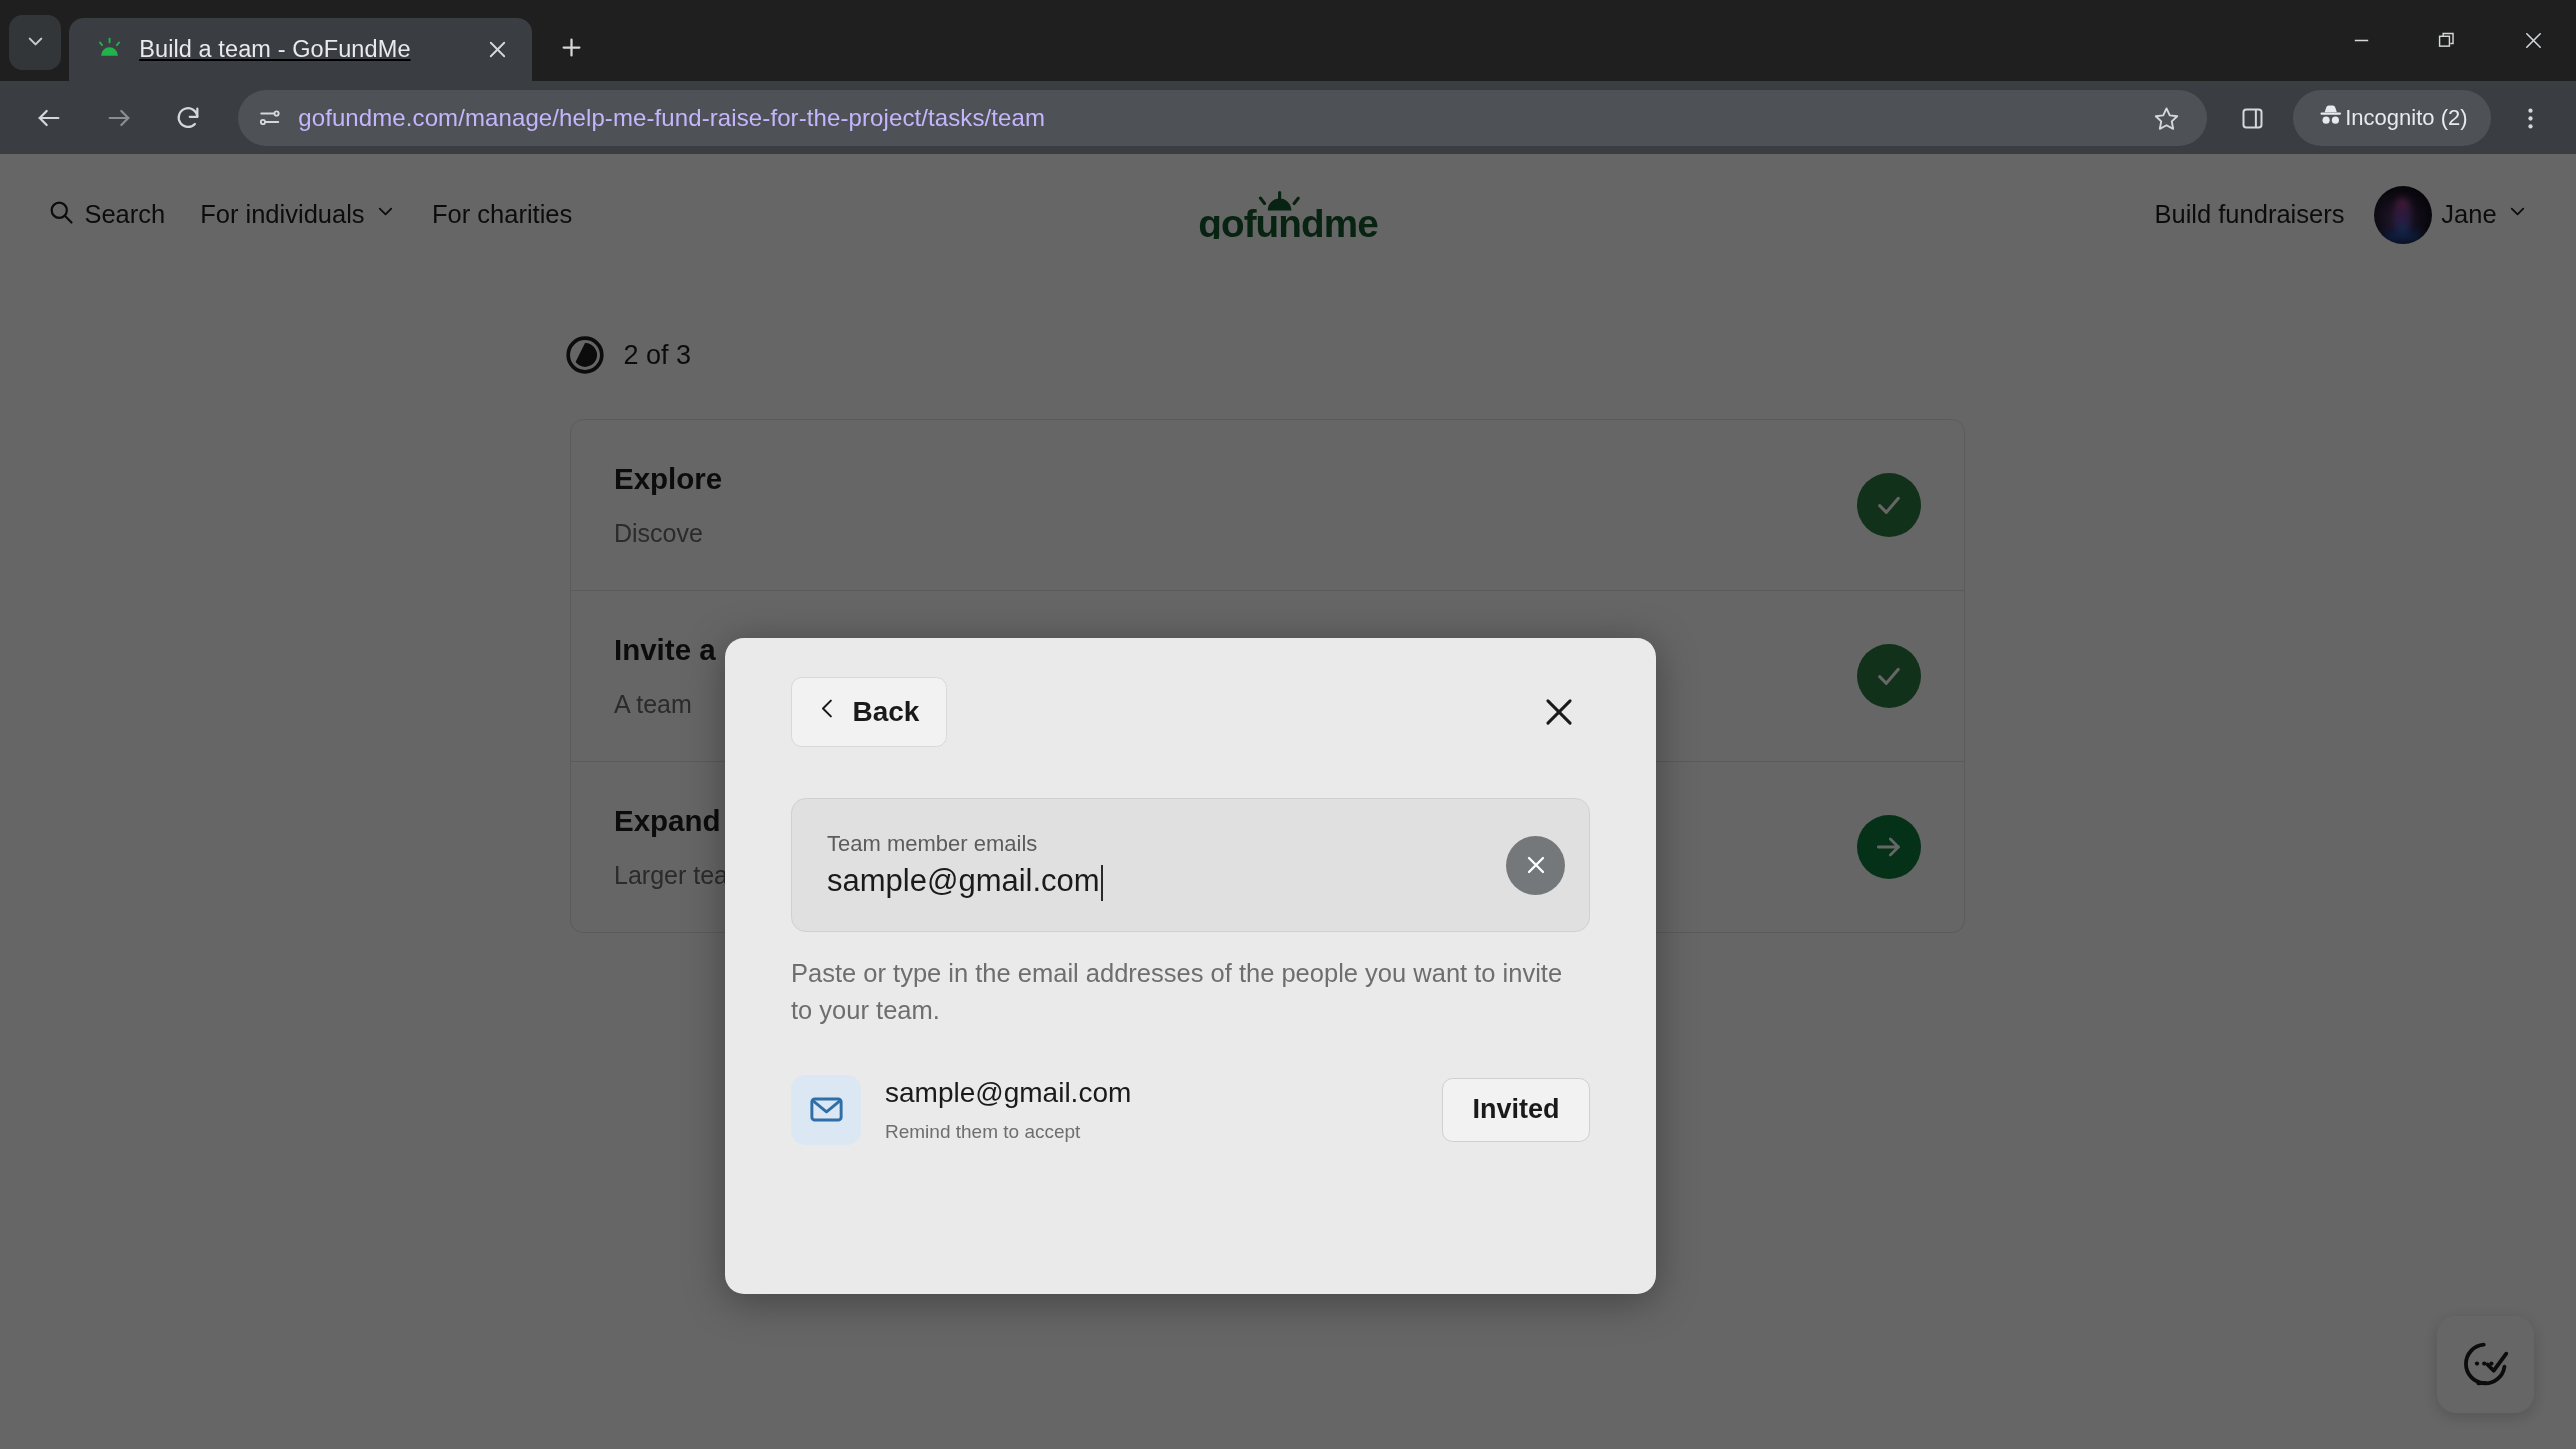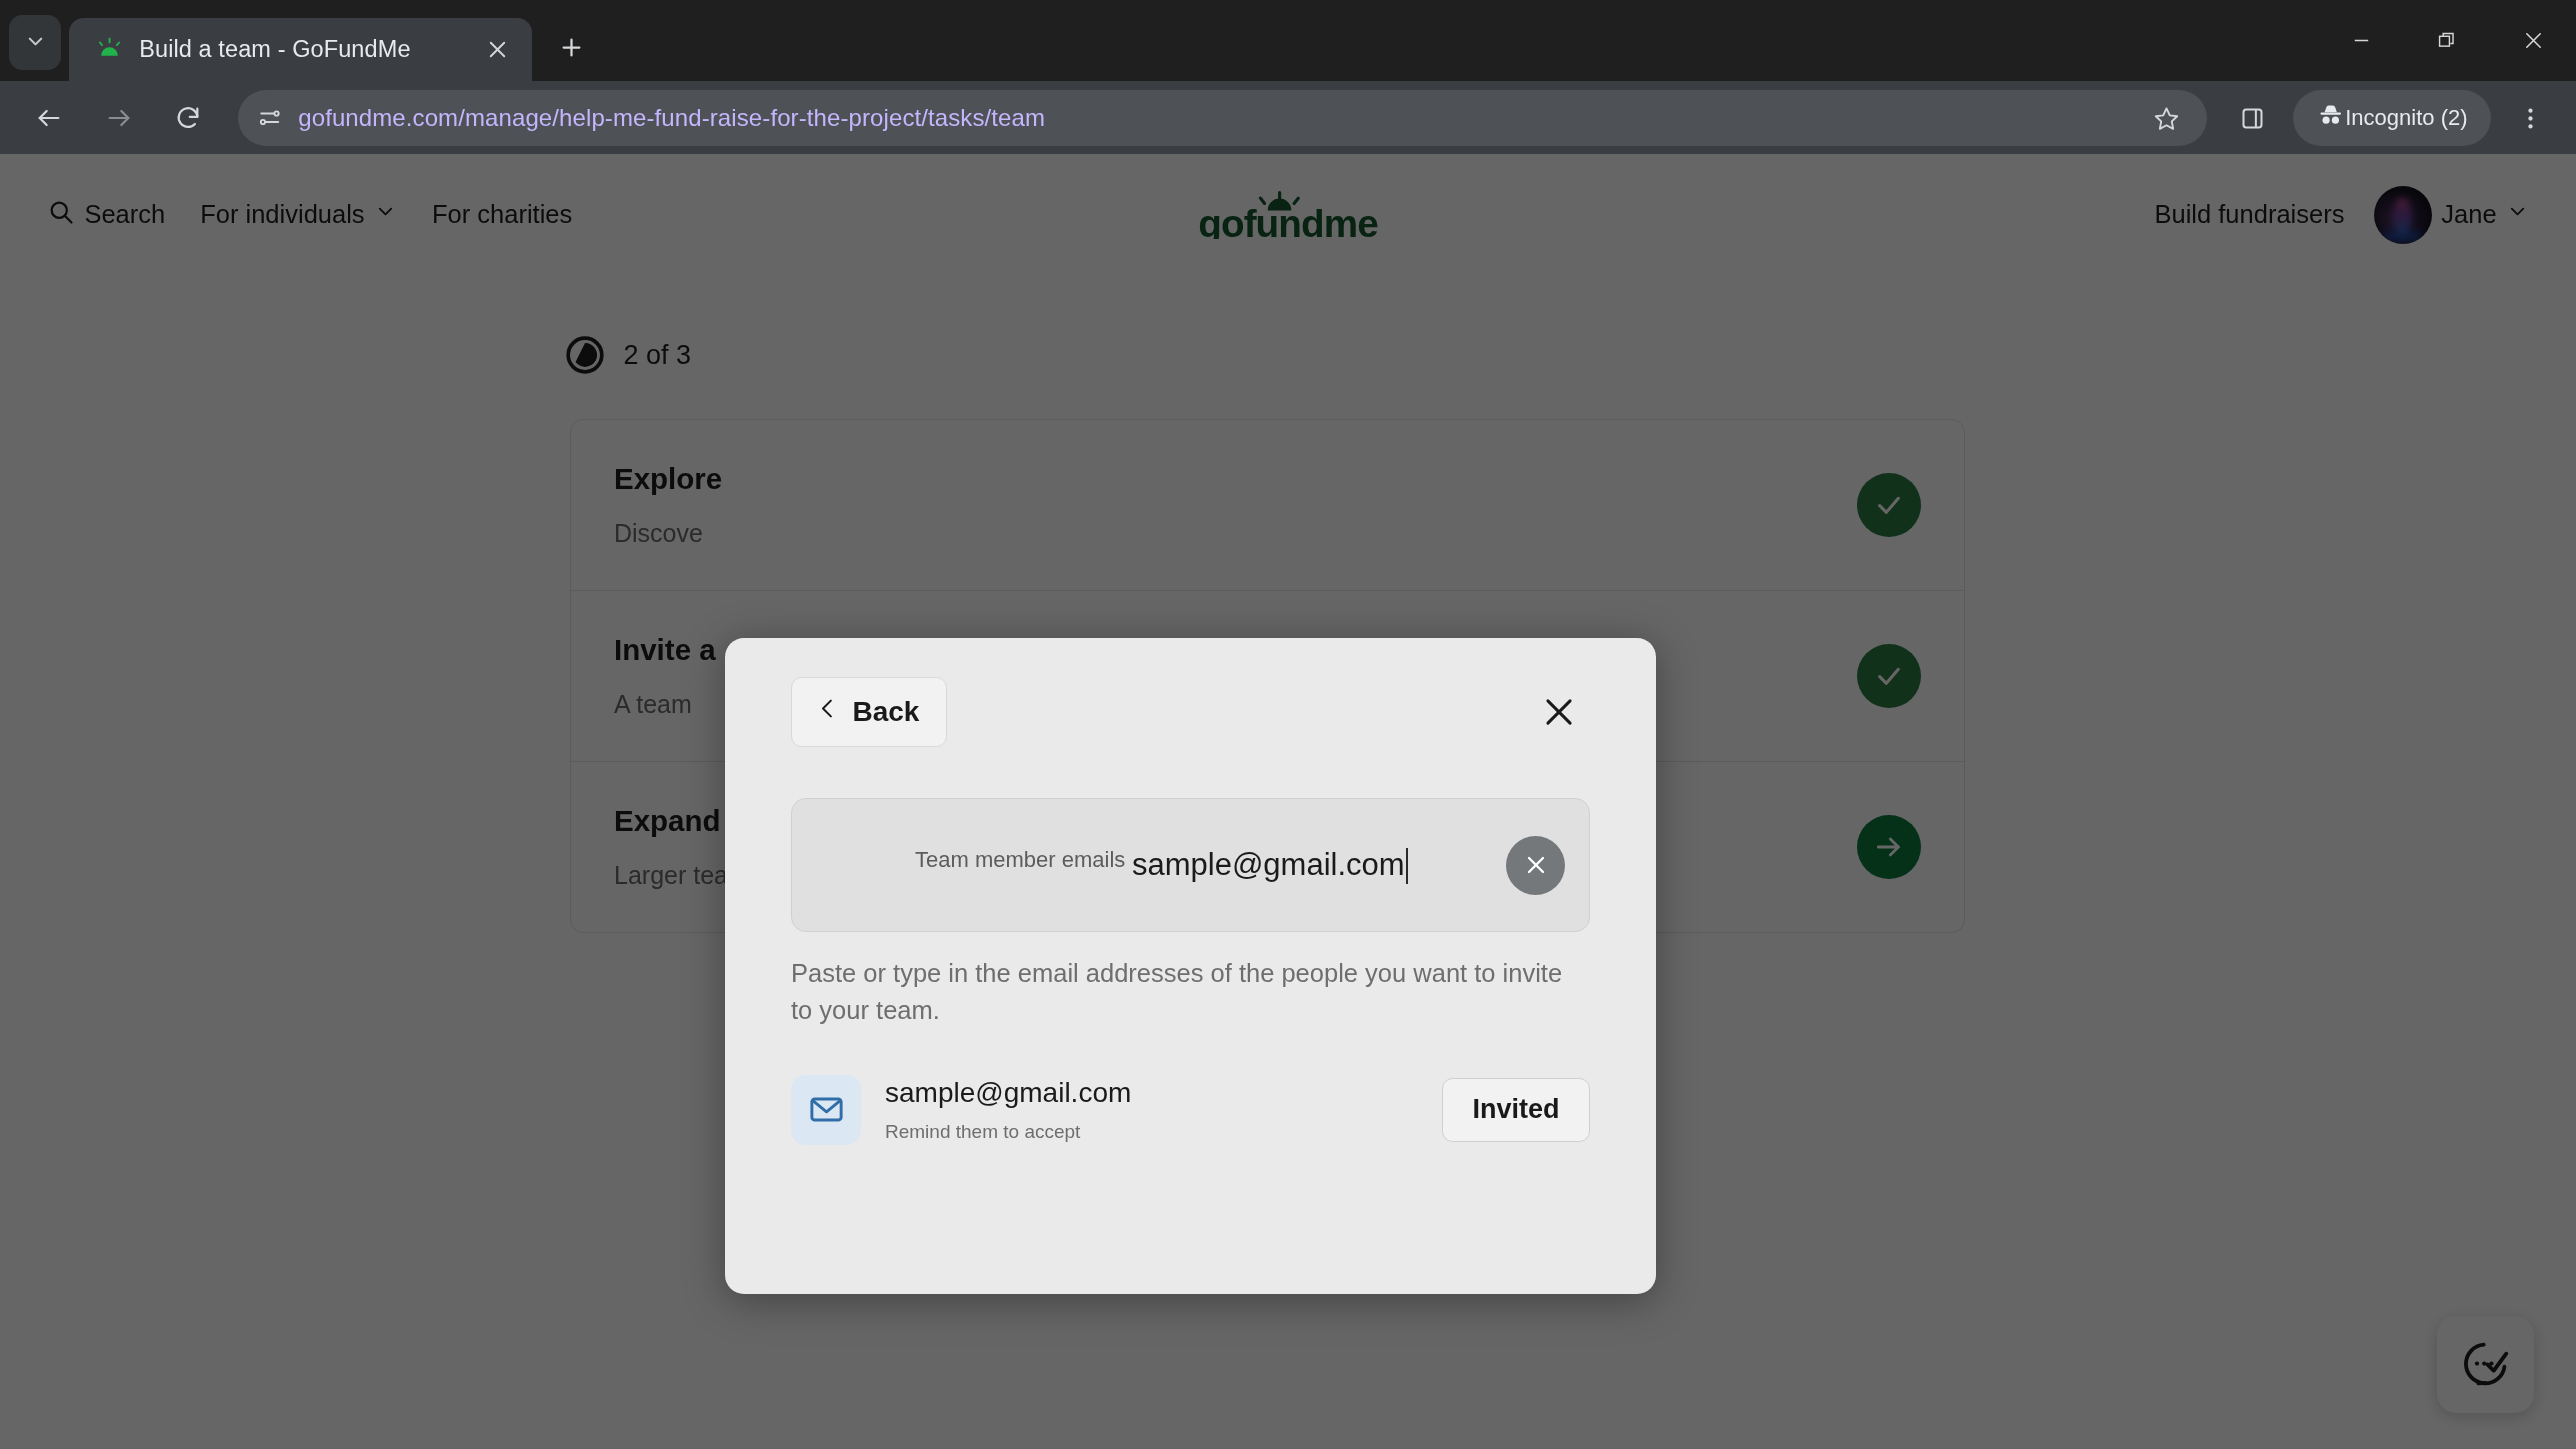--- a/index.html
+++ b/index.html
@@ -20,21 +20,21 @@
   .tab-search-btn {
     width:52px; height:55px; border-radius:13.4px; background:#333639;
     display:flex; align-items:center; justify-content:center;
     margin-bottom:10.7px; margin-right:8px; flex:none;
   }
   .tab-search-btn svg { width:23px; height:23px; }
 
   .tab {
     height:63px; width:463px; background:#3a3d41; border-radius:14.8px 14.8px 0 0;
     display:flex; align-items:center; padding:0 17.4px 0 25.5px; gap:14.8px;
-    position:relative; flex:none;
+    position:relative; flex:none;text-decoration:underline;
   }
   .tab-fav { width:29.5px; height:29.5px; flex:none; display:flex; align-items:center; justify-content:center;}
   .tab-title {
     color:#e8eaed; font-size:23.5px; white-space:nowrap; overflow:hidden;
     text-overflow:ellipsis; flex:1; letter-spacing:0.1px;
   }
   .tab-close { width:35px; height:35px; flex:none; display:flex; align-items:center; justify-content:center; border-radius:50%; }
   .newtab {
     width:48px; height:48px; margin-left:14.8px; margin-bottom:9.4px;
     display:flex; align-items:center; justify-content:center; border-radius:50%; flex:none;
@@ -136,21 +136,21 @@
     display:flex; align-items:center; gap:12px; height:70px; padding:0 27px 0 21.5px;
     background:#f2f2f2; border:1.3px solid #d8d8d8; border-radius:10.7px;
   }
   .back-btn span { font-size:28px; font-weight:700; color:#1a1a1a; }
   .modal-close { width:62px; height:62px; display:flex; align-items:center; justify-content:center; }
 
   .field {
     margin-top:51px; height:134px; background:#e0e0e0; border:1.3px solid #d0d0d0;
     border-radius:14.8px; display:flex; align-items:center; padding:0 24px 0 35px; gap:13.4px;
   }
-  .field-inner { flex:1; display:flex; flex-direction:row; justify-content:center; gap:6.7px; min-width:0; }
+  .field-inner { flex:1; display:flex; flex-direction:column; justify-content:center; gap:6.7px; min-width:0; }
   .field-label { font-size:22px; color:#5c5c5c; }
   .field-value { font-size:31px; color:#1a1a1a; position:relative; width:max-content;}
   .field-value::after{
     content:""; position:absolute; right:-3.4px; top:1.3px; width:2px; height:100%;
     background:#2a2a2a;
   }
   .field-clear {
     width:59px; height:59px; border-radius:50%; background:#75787a; flex:none;
     display:flex; align-items:center; justify-content:center;
   }

